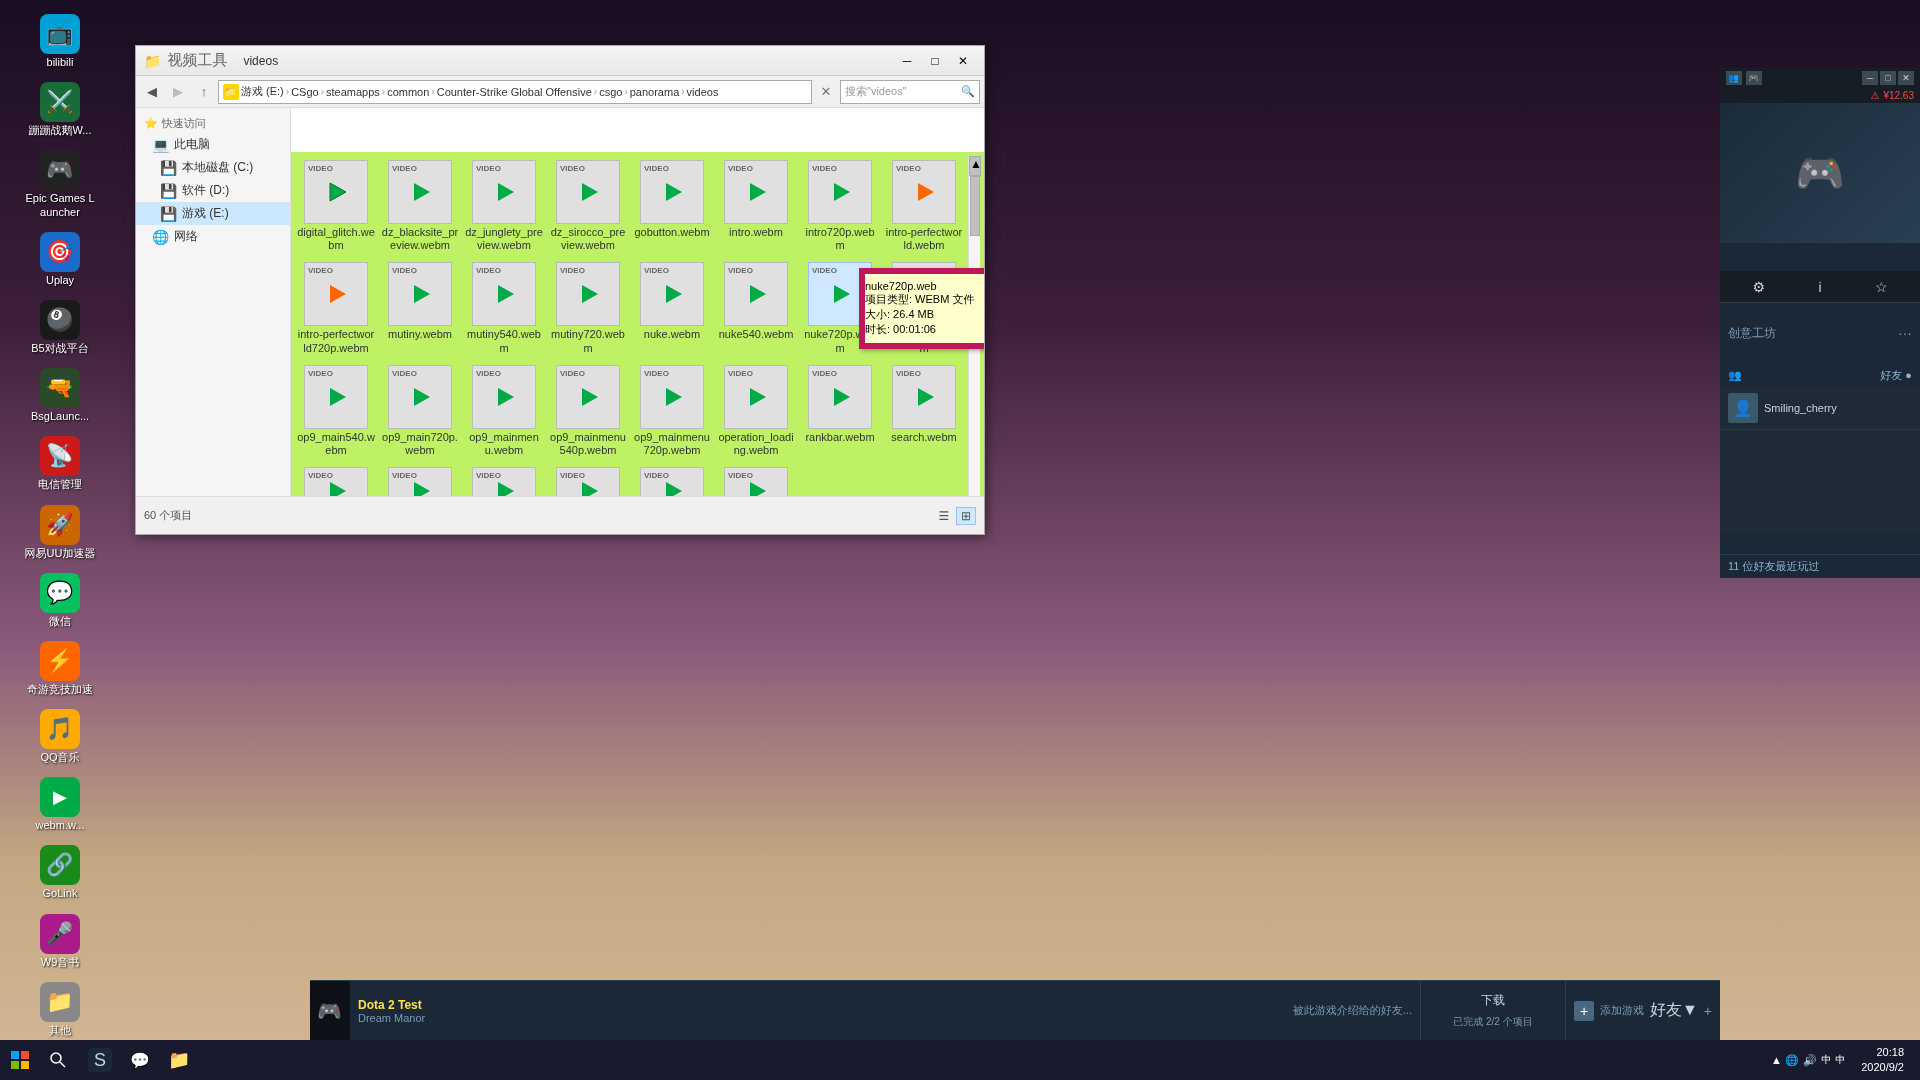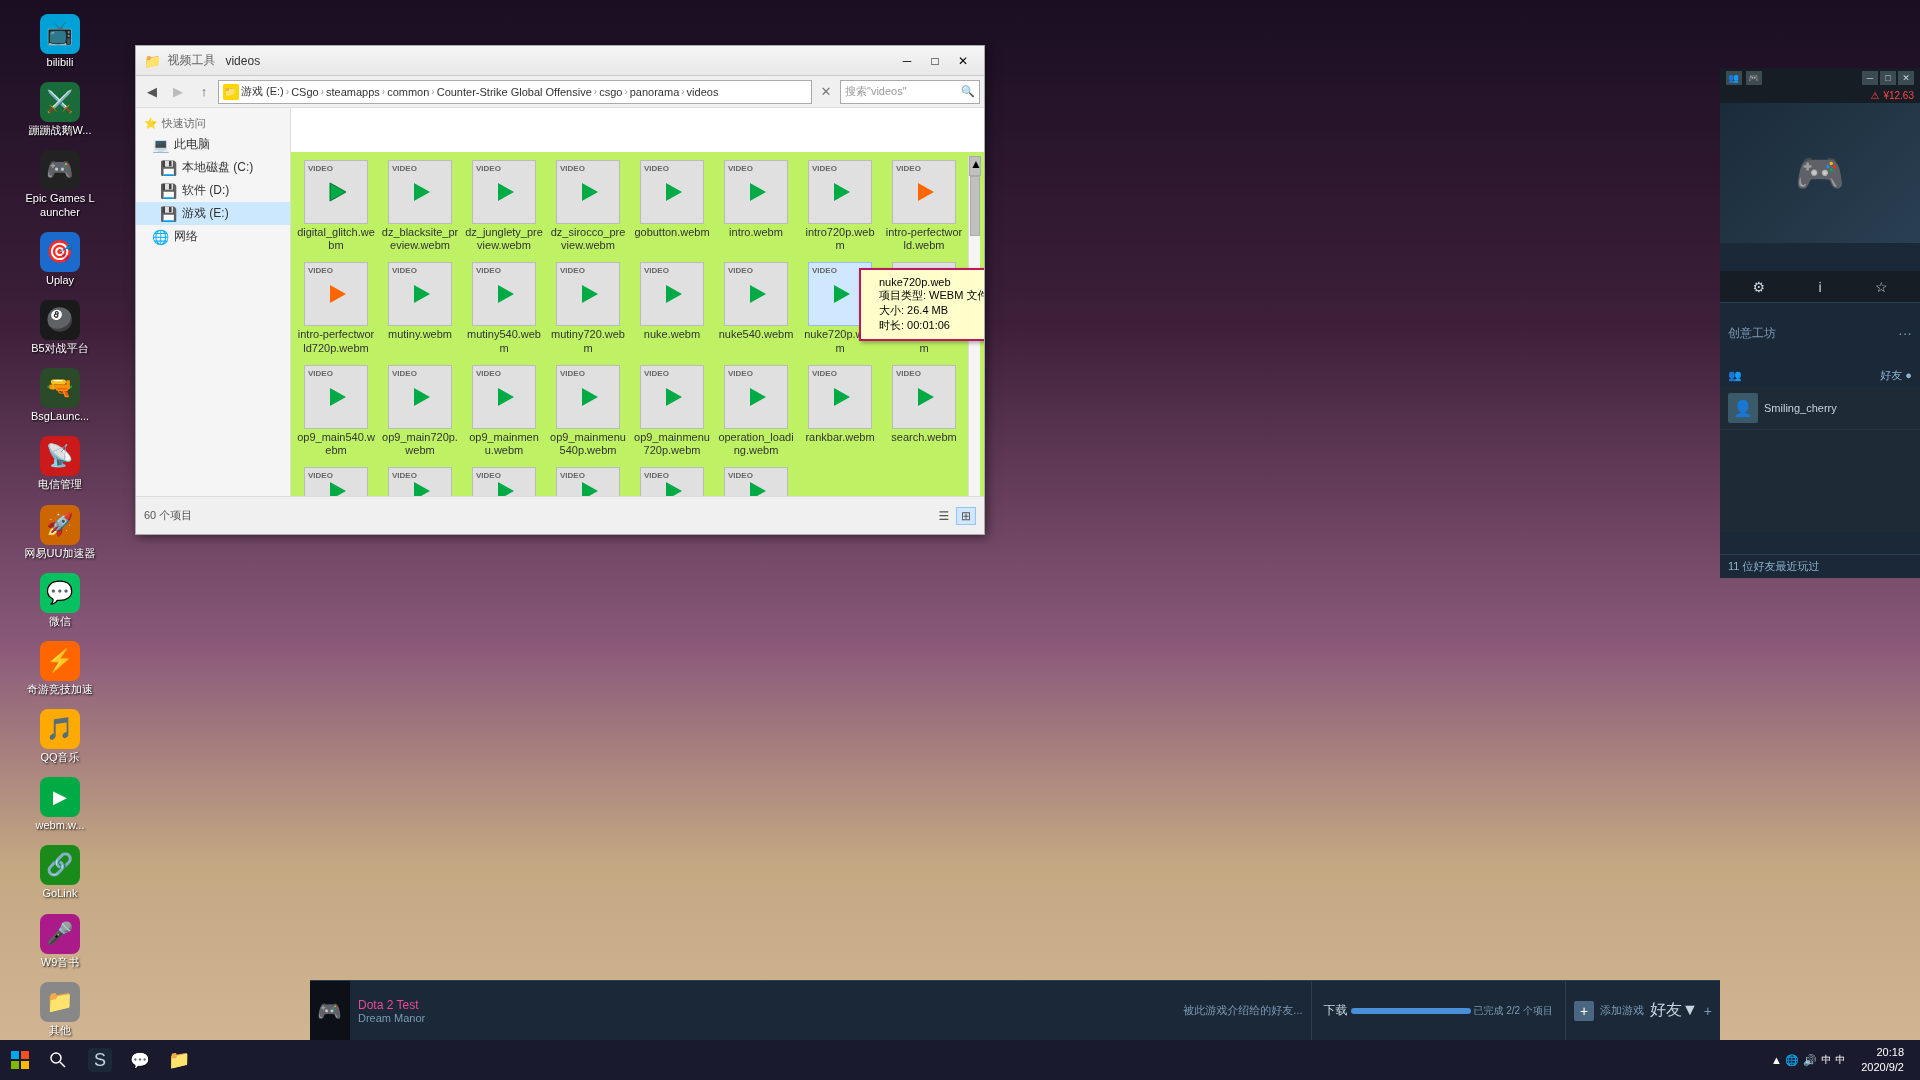--- a/index.html
+++ b/index.html
@@ -166,23 +166,23 @@
       margin-right: 6px;
     }
 
     .fe-title-text {
       flex: 1;
       font-size: 12px;
       color: #333;
     }
 
     .fe-title-tools {
-      font-size: 12px;
+      font-size: 15px;
       color: #666;
-      margin-right: 10px;
+      margin-right: 16px;
     }
 
     .fe-window-controls {
       display: flex;
       gap: 2px;
     }
 
     .fe-btn {
       width: 26px;
       height: 20px;
@@ -402,22 +402,22 @@
 
     
     .fe-file-area::-webkit-scrollbar { width: 12px; }
     .fe-file-area::-webkit-scrollbar-track { background: #f5f5f5; }
     .fe-file-area::-webkit-scrollbar-thumb { background: #c0c0c0; border: 2px solid #f5f5f5; }
 
     
     .tooltip {
       position: absolute;
       background: #ffffcc;
-      border: 2px solid #be185d;
-      padding: 6px 18px;
+      border: 6px solid #be185d;
+      padding: 6px 0;
       font-size: 11px;
       z-index: 200;
       box-shadow: 2px 2px 4px rgba(0,0,0,0.3);
       pointer-events: none;
       white-space: nowrap;
     }
 
     
     .fe-sidebar::-webkit-scrollbar { width: 6px; }
     .fe-sidebar::-webkit-scrollbar-thumb { background: #ccc; }
@@ -944,29 +944,29 @@
   </div>
 </div>
 
 <div style="position:absolute; bottom:40px; left:310px; right:200px; height:60px; background:#1b2838; z-index:45; display:flex; align-items:stretch; border-top:1px solid #2a3f52;">
 
   <div style="width:40px; background:#0d1117; display:flex; align-items:center; justify-content:center; padding:4px;">
     <span style="font-size:20px;">🎮</span>
   </div>
 
   <div style="flex:1; padding:6px 8px; display:flex; flex-direction:column; justify-content:center;">
-    <div style="color:#ec4899; font-size:12px; font-weight:normal;">Dota 2 Test</div>
+    <div style="color:#fde047; font-size:12px; font-weight:bold;">Dota 2 Test</div>
     <div style="color:#7a9bb5; font-size:11px;">Dream Manor</div>
   </div>
 
   <div style="padding:6px 8px; display:flex; align-items:center; color:#7a9bb5; font-size:11px; max-width:200px;">
     <span>被此游戏介绍给的好友...</span>
   </div>
 
-  <div style="padding:11px 12px; display:flex; flex-direction:row; justify-content:center; align-items:center; gap:3px; border-left:1px solid #2a3f52;">
+  <div style="padding:11px 12px; display:flex; flex-direction:column; justify-content:center; align-items:center; gap:3px; border-left:1px solid #2a3f52;">
     <div style="font-size:12px; color:#c6d4df;">下载</div>
     <div style="width:120px; height:6px; background:#2a3f52; border-radius:3px; overflow:hidden;">
       <div style="width:100%; height:100%; background:#4a90d9;"></div>
     </div>
     <div style="font-size:10px; color:#7a9bb5;">已完成 2/2 个项目</div>
   </div>
 
   <div style="padding:6px 8px; display:flex; align-items:center; gap:6px; border-left:1px solid #2a3f52;">
     <div style="width:20px; height:20px; background:#4a6680; border-radius:2px; display:flex; align-items:center; justify-content:center; color:#fff; font-size:14px; cursor:pointer;">+</div>
     <span style="color:#7a9bb5; font-size:11px; cursor:pointer;">添加游戏</span>

